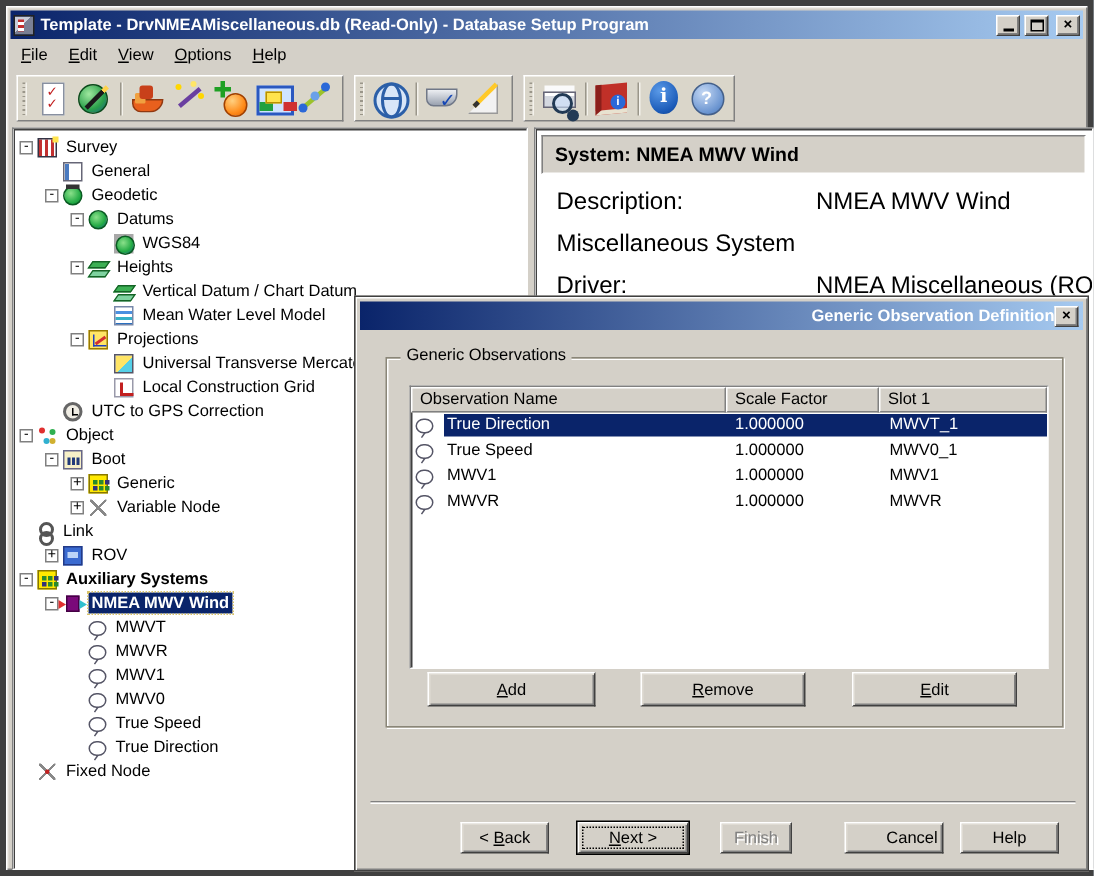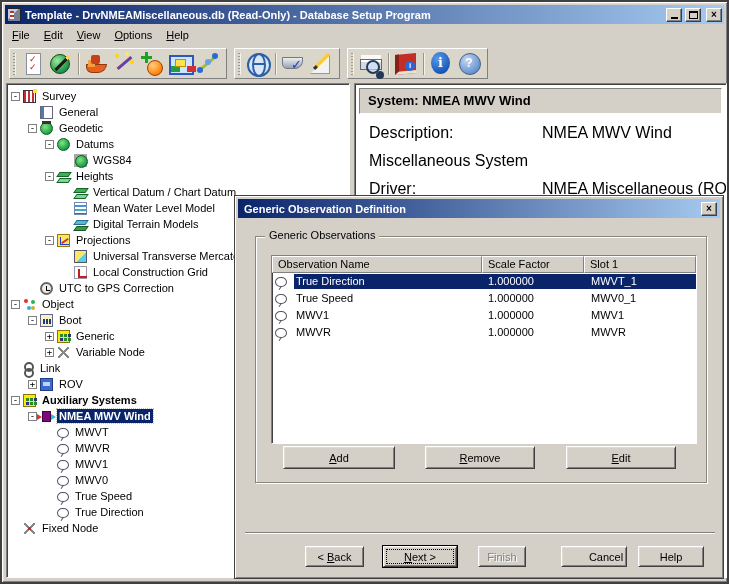--- a/index.html
+++ b/index.html
@@ -1,21 +1,21 @@
 <!DOCTYPE html>
 <html><head>
 <meta charset="utf-8">
 <style>
   * { box-sizing: border-box; margin:0; padding:0; }
   html,body { width:729px; height:584px; overflow:hidden;
     font-family:"Liberation Sans","DejaVu Sans",sans-serif; }
   body { background:#3a6ea5; }
 
   .window { position:absolute; inset:0; background:#d4d0c8;
-    border:2px solid #404040;
+    border:4px solid #404040;
     box-shadow: inset 1px 1px 0 #ffffff, inset -1px -1px 0 #808080, inset 2px 2px 0 #dfdbd3; }
 
   
   .titlebar { position:absolute; left:3px; top:3px; right:3px; height:19px;
     background:linear-gradient(90deg,#0a246a,#a6caf0);
     display:flex; align-items:center; padding:0 2px; gap:3px; }
   .app-icon { width:14px; height:14px; flex:none;
     background:linear-gradient(135deg,#c8ccd8 0 45%,#7a8094 45%);
     border:1px solid #222; position:relative; }
   .app-icon::after { content:""; position:absolute; left:2px; top:2px; width:4px; height:8px;
@@ -181,21 +181,21 @@
   .sys-row { display:flex; margin:10px 0 0 14px; font-size:16px; white-space:nowrap; }
   .sys-label { width:173px; flex:none; }
   .sys-value { overflow:hidden; }
 
   
   .dialog { position:absolute; left:232px; top:193px; width:490px; height:384px;
     background:#d4d0c8; border:1px solid #404040;
     box-shadow:inset 1px 1px 0 #fff, inset -1px -1px 0 #808080; z-index:5; }
   .dlg-title { position:absolute; left:3px; top:3px; right:3px; height:19px;
     background:linear-gradient(90deg,#0a246a,#a6caf0);
-    display:flex; align-items:center; padding:0 3px 0 6px; }
+    display:flex; align-items:center; padding:0 3px 0 6px;text-align:right; }
   .dlg-title-text { color:#fff; font-weight:bold; font-size:11px; flex:1; }
 
   .groupbox { position:absolute; left:20px; top:40px; width:452px; height:247px;
     border:1px solid #8a8678; box-shadow:inset 1px 1px 0 #fff, 1px 1px 0 #fff; }
   .group-label { position:absolute; left:30px; top:33px; background:#d4d0c8;
     padding:0 4px; font-size:11px; }
 
   .listview { position:absolute; left:36px; top:59px; width:426px; height:189px;
     background:#fff; border:1px solid; border-color:#808080 #fff #fff #808080;
     box-shadow:inset 1px 1px 0 #404040; overflow:hidden; }
@@ -314,25 +314,20 @@
       </div>
       <div class="tree-row" style="padding-left: 53px;">
         <span class="expand-spacer"></span>
         <span class="ti layers-icon"></span>
         <span class="t-label">Vertical Datum / Chart Datum</span>
       </div>
       <div class="tree-row" style="padding-left: 53px;">
         <span class="expand-spacer"></span>
         <span class="ti waves-icon"></span>
         <span class="t-label">Mean Water Level Model</span>
-      </div>
-      <div class="tree-row" style="padding-left: 53px;">
-        <span class="expand-spacer"></span>
-        <span class="ti terrain-icon"></span>
-        <span class="t-label">Digital Terrain Models</span>
       </div>
       <div class="tree-row" style="padding-left: 36px;">
         <span class="expand-box">-</span>
         <span class="ti chart-icon"></span>
         <span class="t-label">Projections</span>
       </div>
       <div class="tree-row" style="padding-left: 53px;">
         <span class="expand-spacer"></span>
         <span class="ti map-icon"></span>
         <span class="t-label">Universal Transverse Mercator</span>

